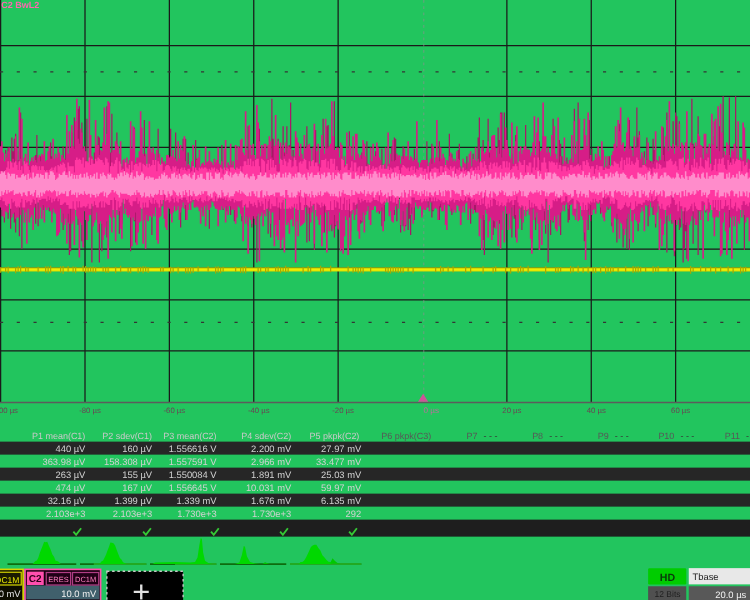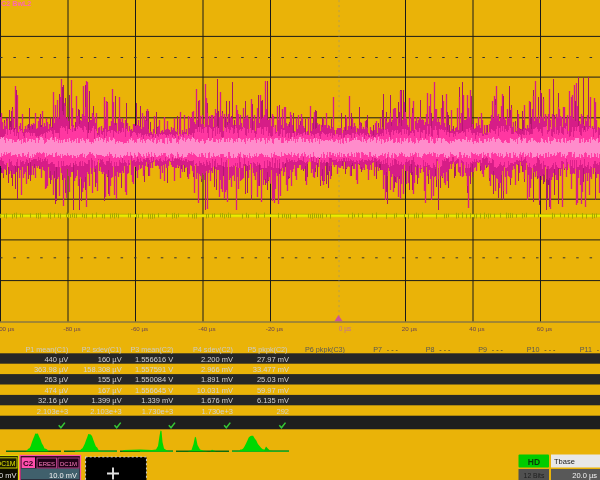--- a/index.html
+++ b/index.html
@@ -1,14 +1,14 @@
 <!DOCTYPE html>
 <html><head><meta charset="utf-8"><style>
 html,body{margin:0;padding:0;background:#000;}
-#scope{position:relative;width:600px;height:480px;background:#eab308;overflow:hidden;font-family:"Liberation Sans",sans-serif;text-align:center;}
+#scope{position:relative;width:600px;height:480px;background:#22c55e;overflow:hidden;font-family:"Liberation Sans",sans-serif;text-align:center;}
 </style></head><body>
 <div id="scope">
 <svg width="600" height="480" viewBox="0 0 600 480" font-family="Liberation Sans, sans-serif" style="filter:blur(0.35px)">
 <line x1="0.5" y1="0" x2="0.5" y2="321.5" stroke="#1a1a1a" stroke-width="1"></line>
       <line x1="68" y1="0" x2="68" y2="321.5" stroke="#1a1a1a" stroke-width="1"></line>
       <line x1="135.5" y1="0" x2="135.5" y2="321.5" stroke="#1a1a1a" stroke-width="1"></line>
       <line x1="203" y1="0" x2="203" y2="321.5" stroke="#1a1a1a" stroke-width="1"></line>
       <line x1="270.5" y1="0" x2="270.5" y2="321.5" stroke="#1a1a1a" stroke-width="1"></line>
       <line x1="405.5" y1="0" x2="405.5" y2="321.5" stroke="#1a1a1a" stroke-width="1"></line>
       <line x1="473" y1="0" x2="473" y2="321.5" stroke="#1a1a1a" stroke-width="1"></line>

